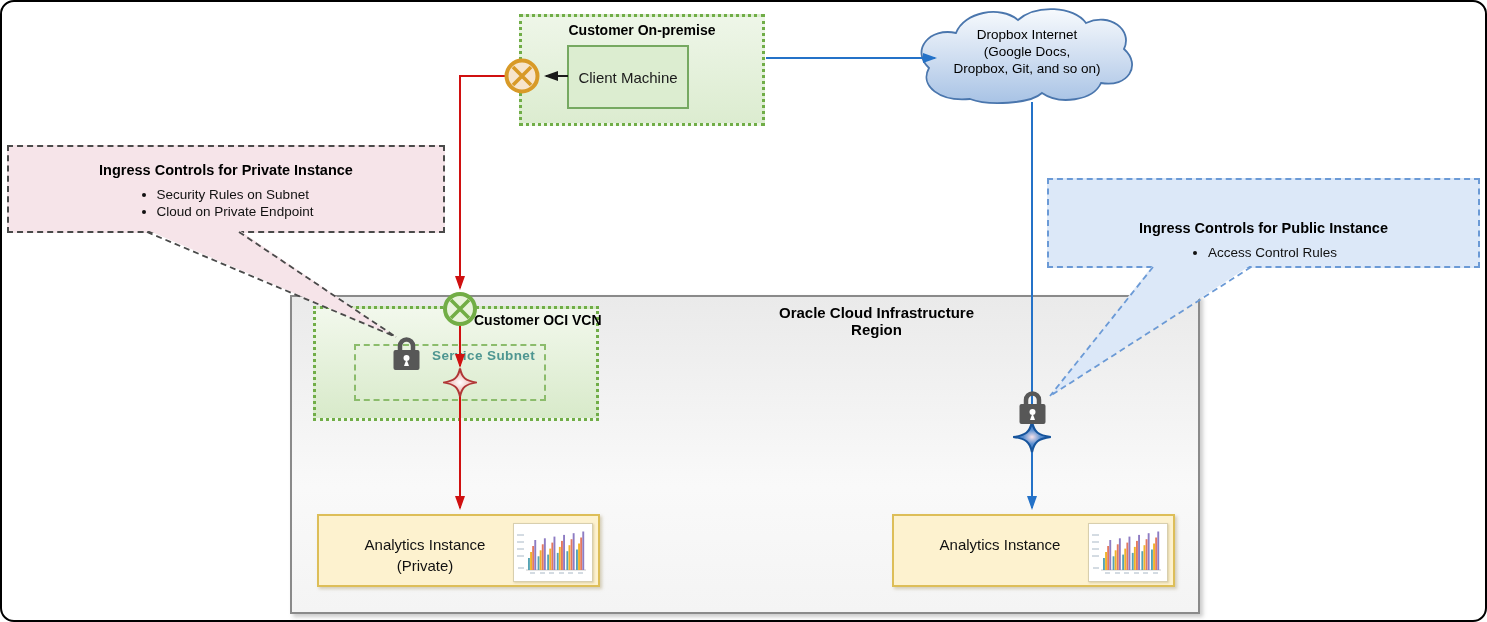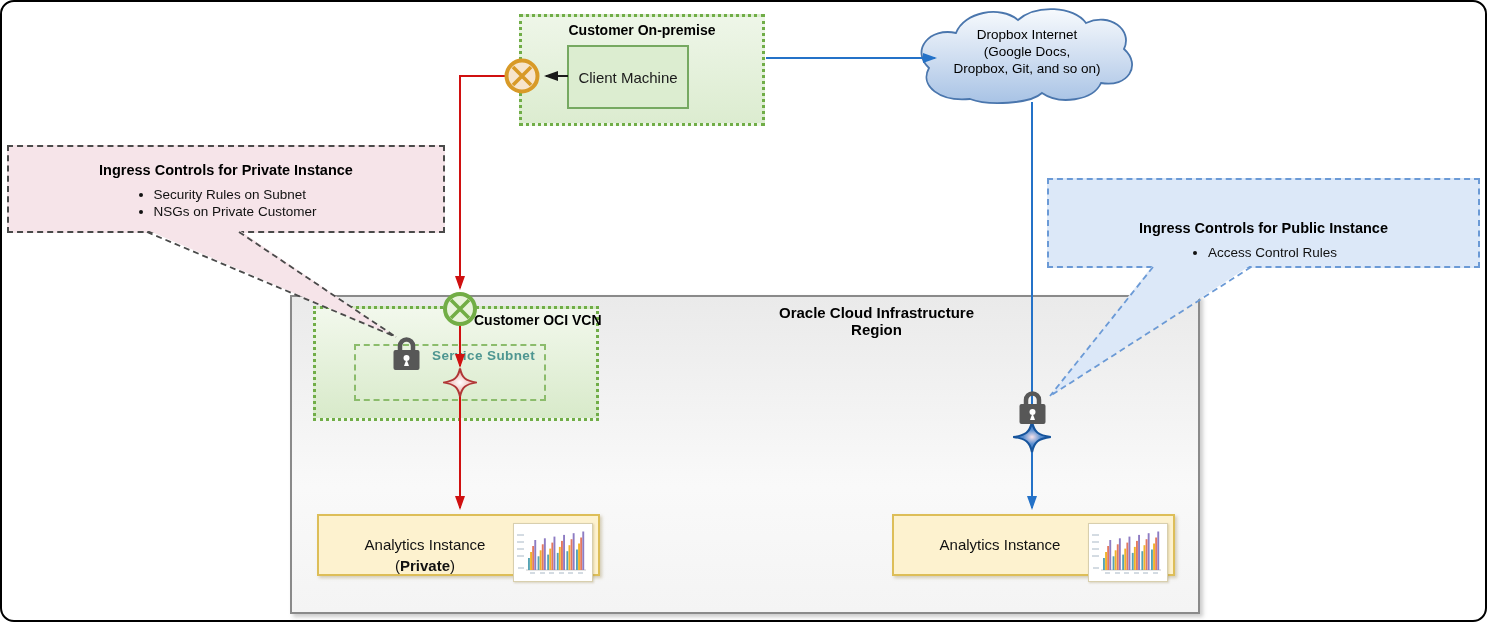--- a/index.html
+++ b/index.html
@@ -46,27 +46,27 @@
   .callout { border:2px dashed #4a4a4a; }
   .callout-private { left:5px; top:143px; width:438px; height:88px; background:#f6e4e9; }
   .callout-public  { left:1045px; top:176px; width:433px; height:90px; background:#dce8f8; border-color:#6b9ad6; }
   .callout .c-title { margin-top:15px; text-align:center; font-size:14.5px; font-weight:bold; color:#000; }
   .callout ul { width:max-content; margin:9px auto 0; padding-left:18px; font-size:13.5px; color:#111; }
   .callout li { margin:2px 0; }
   .callout-public .c-title { margin-top:40px; }
 
   
   .instance-box {
-    width:283px; height:62px; top:512px;
+    width:283px; height:73px; top:512px;
     background:#fdf2cf; border:2px solid #ddbe58; box-shadow:2px 2px 3px rgba(150,130,70,.35);
   }
   .instance-private { left:315px; }
   .instance-public  { left:890px; }
   .instance-text { position:absolute; left:12px; top:18px; width:188px; text-align:center; font-size:15px; line-height:21px; color:#111; }
-  .instance-text b { font-weight:bold; }
+  .instance-text b { font-weight:normal; }
   .chart-frame {
     position:absolute; right:5px; top:7px; width:78px; height:57px;
     background:#fff; border:1px solid #d8cfae; box-shadow:1px 1px 2px rgba(150,130,70,.3);
   }
 
   
   .cloud-text {
     left:925px; top:24px; width:200px; text-align:center;
     font-size:13.5px; line-height:17px; color:#000; z-index:6;
   }
@@ -90,21 +90,21 @@
 
   <div class="abs vcn-box"></div>
   <div class="abs vcn-title">Customer OCI VCN</div>
   <div class="abs subnet-box"></div>
   <div class="abs subnet-label">Service Subnet</div>
 
   <div class="abs callout callout-private">
     <div class="c-title">Ingress Controls for Private Instance</div>
     <ul>
       <li>Security Rules on Subnet</li>
-      <li>NSGs on Private Customer</li>
+      <li>Cloud on Private Endpoint</li>
     </ul>
   </div>
 
   <div class="abs callout callout-public">
     <div class="c-title">Ingress Controls for Public Instance</div>
     <ul>
       <li>Access Control Rules</li>
     </ul>
   </div>
 

